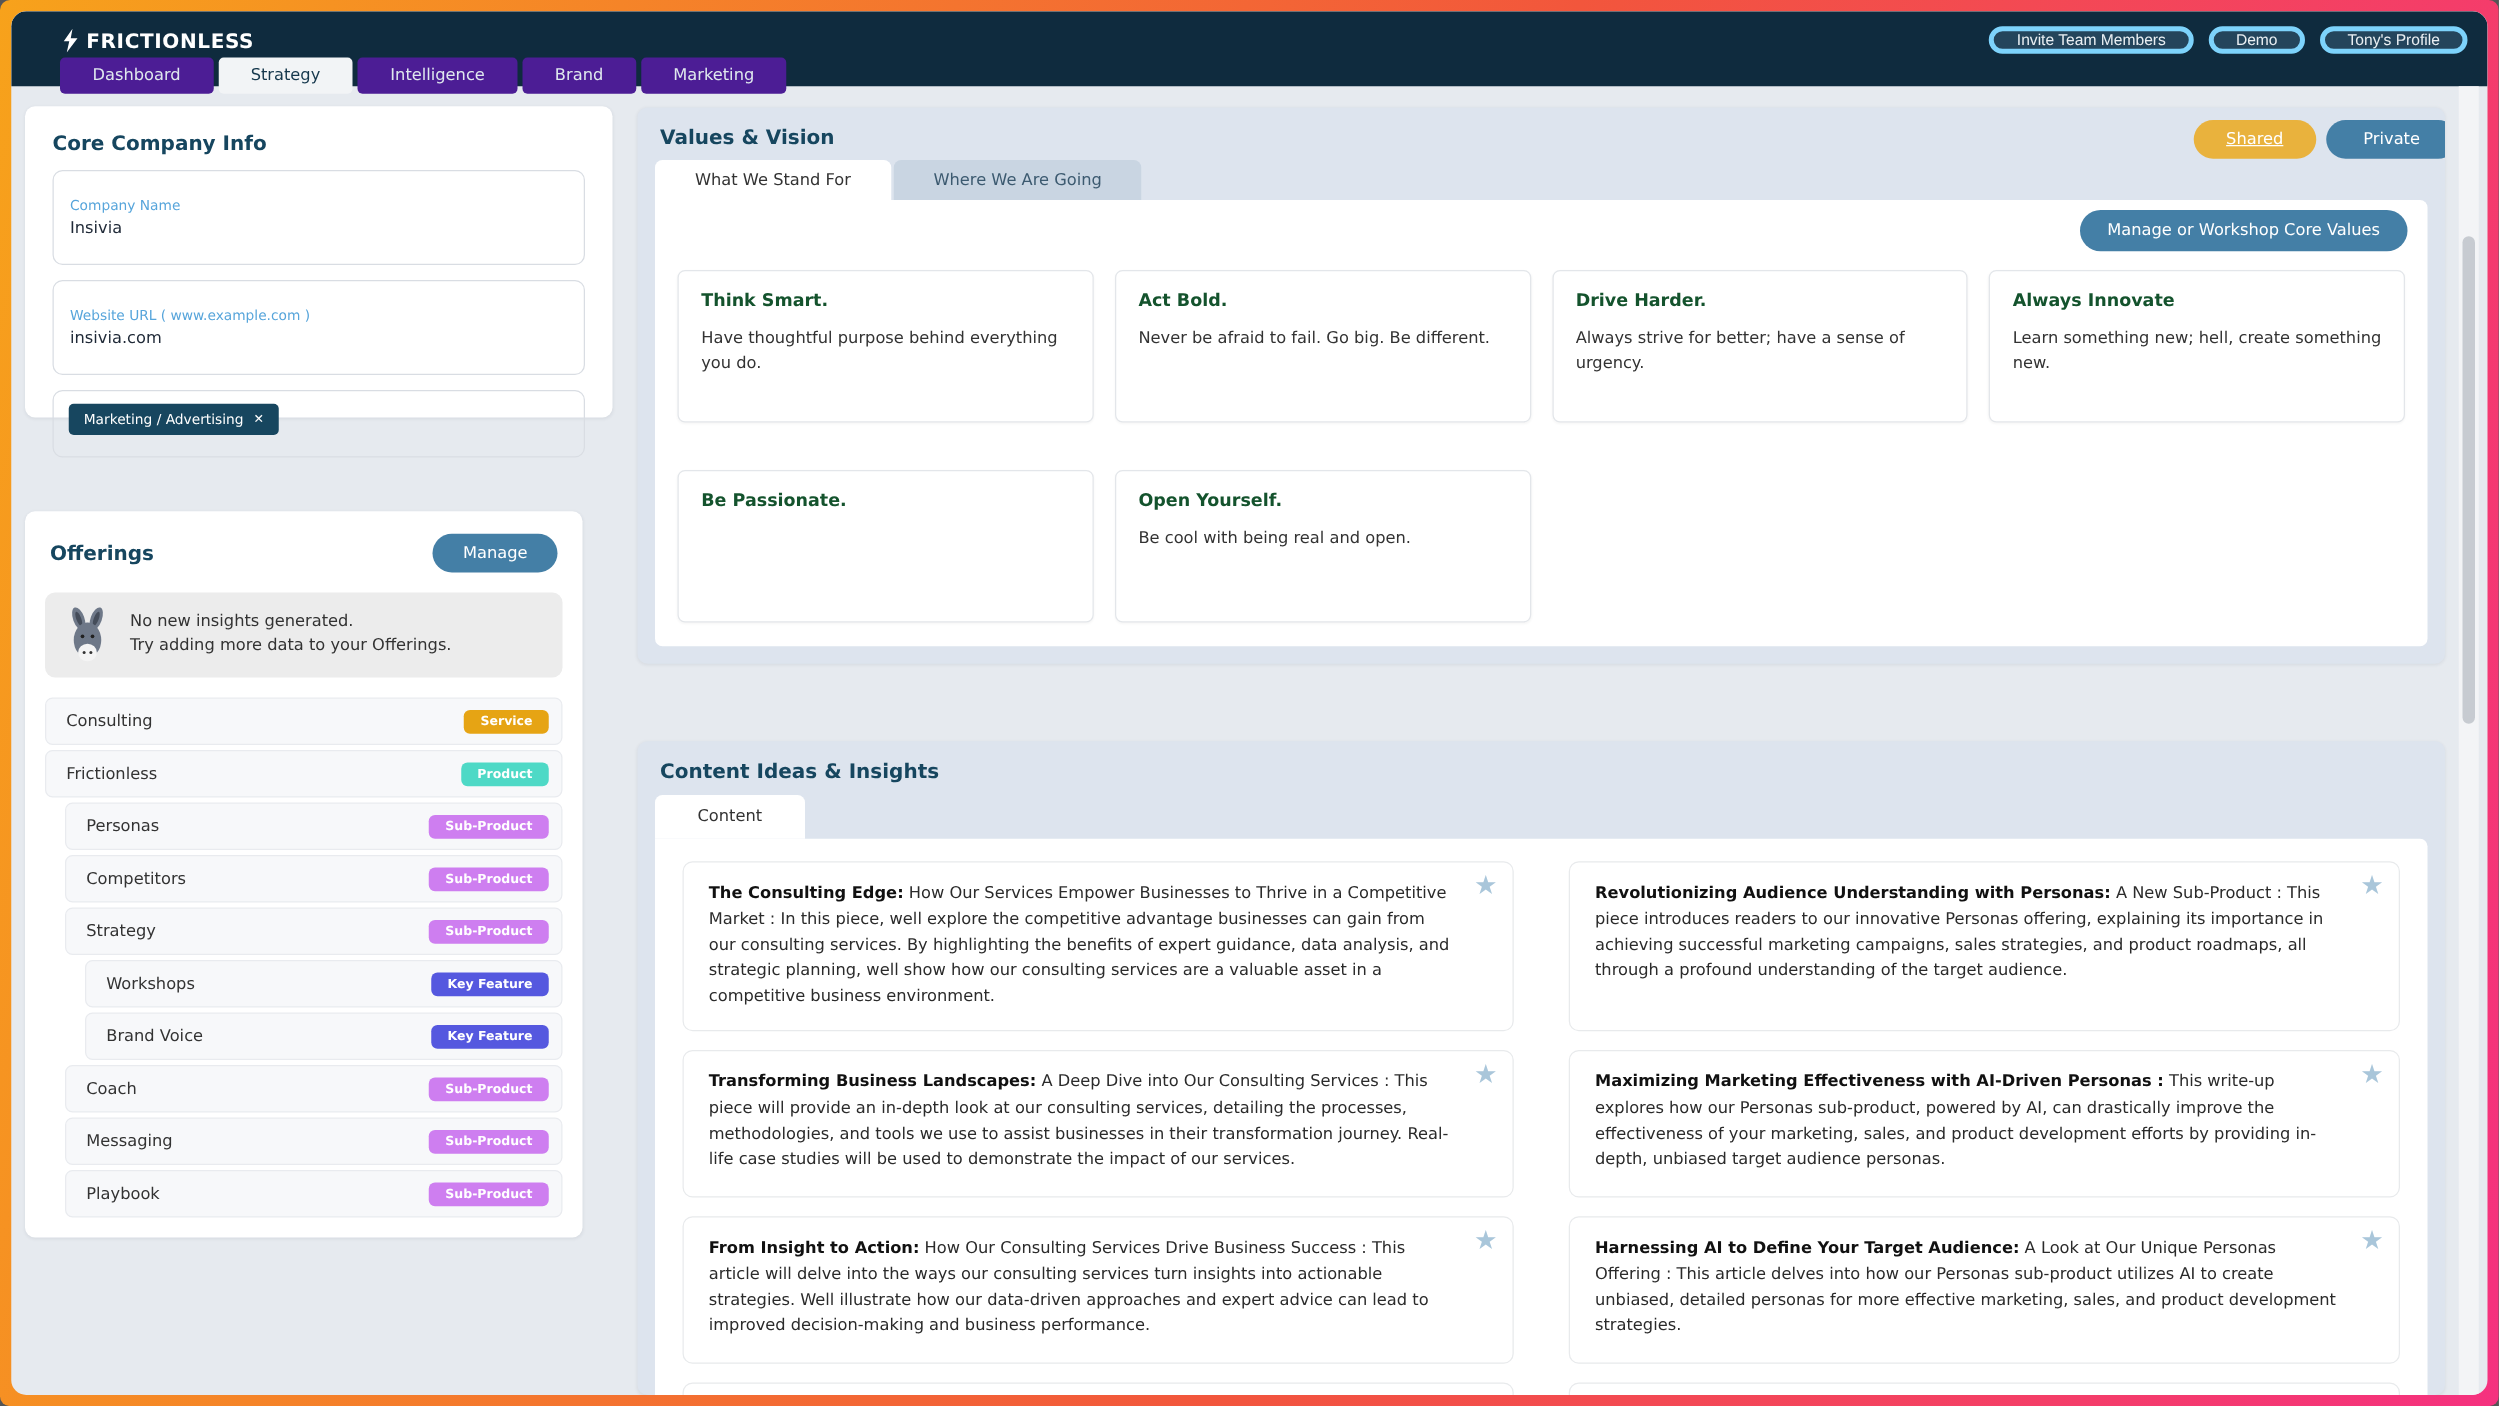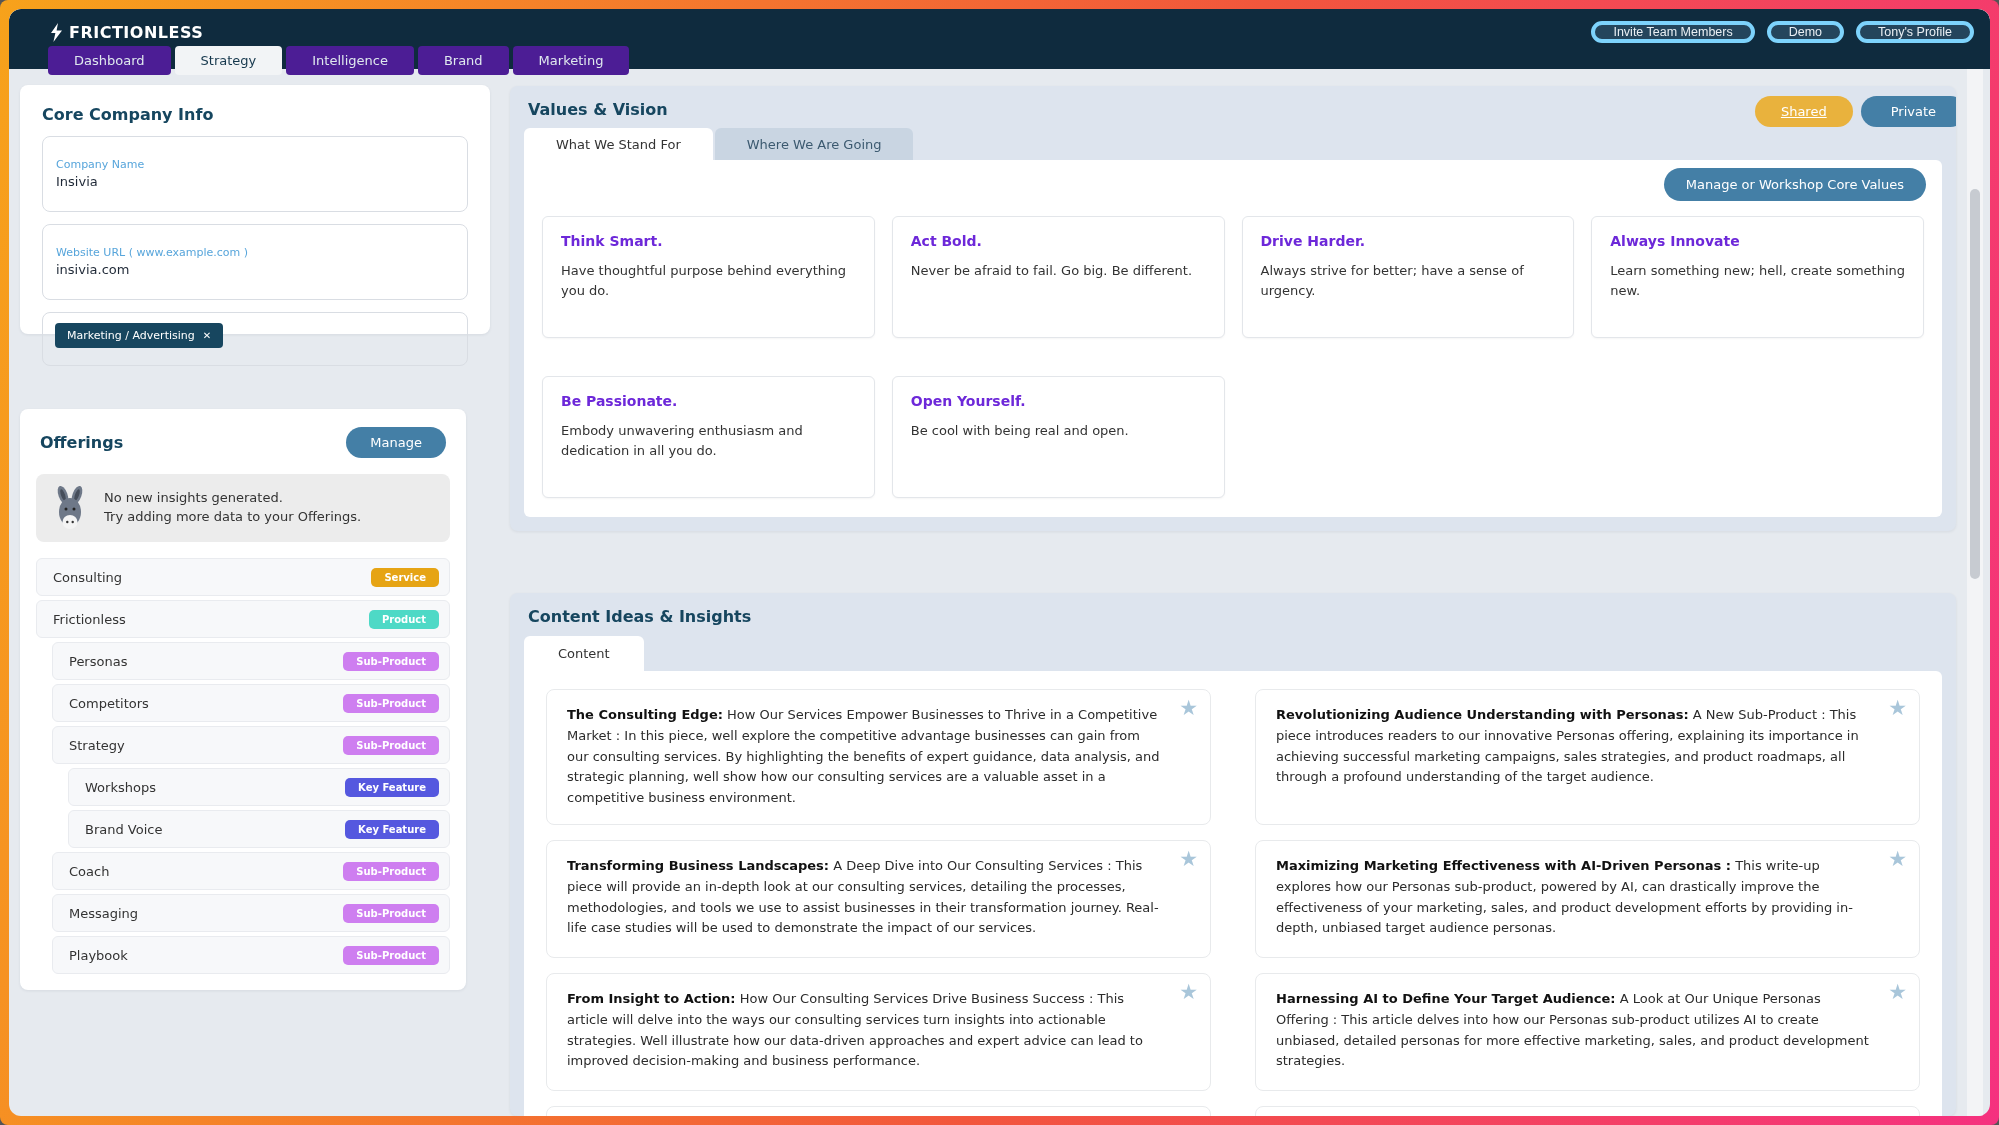--- a/index.html
+++ b/index.html
@@ -52,21 +52,21 @@
   .tabs{position:absolute;left:14px;top:42px;display:flex;gap:2px;}
   .tab{font-size:13px;padding:9px 32px;border-radius:6px 6px 0 0;background:#c9d5e2;color:#3c5a70;}
   .tab.active{background:#fff;color:#333;}
   .vv-white{position:absolute;left:14px;right:14px;top:74px;bottom:14px;background:#fff;border-radius:0 6px 6px 6px;}
   .toggle-wrap{position:absolute;top:10px;right:-10px;display:flex;gap:8px;}
   .btn-shared{background:#e9b23d;color:#fff;border:none;font-size:13px;padding:8px 26px;border-radius:17px;font-family:inherit;text-decoration:underline;}
   .btn-private{background:#447fa6;color:#fff;border:none;font-size:13px;padding:8px 30px;border-radius:17px;font-family:inherit;}
   .btn-workshop{position:absolute;top:8px;right:16px;background:#447fa6;color:#fff;border:none;font-size:13px;padding:9px 22px;border-radius:18px;font-family:inherit;}
   .vv-grid{position:absolute;left:18px;right:18px;top:56px;display:grid;grid-template-columns:repeat(4,1fr);gap:38px 17px;}
   .vcard{border:1px solid #e3e6ea;border-radius:6px;background:#fff;box-shadow:0 1px 2px rgba(0,0,0,.04);padding:16px 18px;min-height:122px;}
-  .vcard-title{font-size:14px;font-weight:bold;color:#6d28d9;margin-bottom:12px;}
+  .vcard-title{font-size:14px;font-weight:bold;color:#14532d;margin-bottom:12px;}
   .vcard-body{font-size:13px;color:#333;line-height:1.55;}
 
   .ci{left:501px;top:584px;width:1446px;height:523px;background:#dde4ee;border-radius:8px;position:absolute;overflow:hidden;box-shadow:0 1px 3px rgba(20,40,60,.08);}
   .ci-title{position:absolute;left:18px;top:14px;}
   .ci-tab{position:absolute;left:14px;top:43px;background:#fff;color:#333;font-size:13px;padding:10px 34px;border-radius:6px 6px 0 0;}
   .ci-white{position:absolute;left:14px;right:14px;top:78px;bottom:0;background:#fff;border-radius:0 6px 0 0;padding:18px 22px;}
   .ci-grid{display:grid;grid-template-columns:1fr 1fr;gap:15px 44px;}
   .ccard{position:relative;border:1px solid #e8eaec;border-radius:8px;background:#fff;padding:15px 46px 15px 20px;min-height:118px;font-size:13px;color:#2b2b2b;line-height:1.6;}
   .ccard b{color:#111;}
   .star{position:absolute;top:8px;right:12px;font-size:21px;color:#a9c6da;line-height:1;cursor:pointer;}
@@ -211,21 +211,20 @@
           <div class="vcard">
             <div class="vcard-title">Drive Harder.</div>
             <div class="vcard-body">Always strive for better; have a sense of urgency.</div>
           </div>
           <div class="vcard">
             <div class="vcard-title">Always Innovate</div>
             <div class="vcard-body">Learn something new; hell, create something new.</div>
           </div>
           <div class="vcard">
             <div class="vcard-title">Be Passionate.</div>
-            <div class="vcard-body">Embody unwavering enthusiasm and dedication in all you do.</div>
           </div>
           <div class="vcard">
             <div class="vcard-title">Open Yourself.</div>
             <div class="vcard-body">Be cool with being real and open.</div>
           </div>
         </div>
       </div>
     </div>
 
     <div class="ci">

